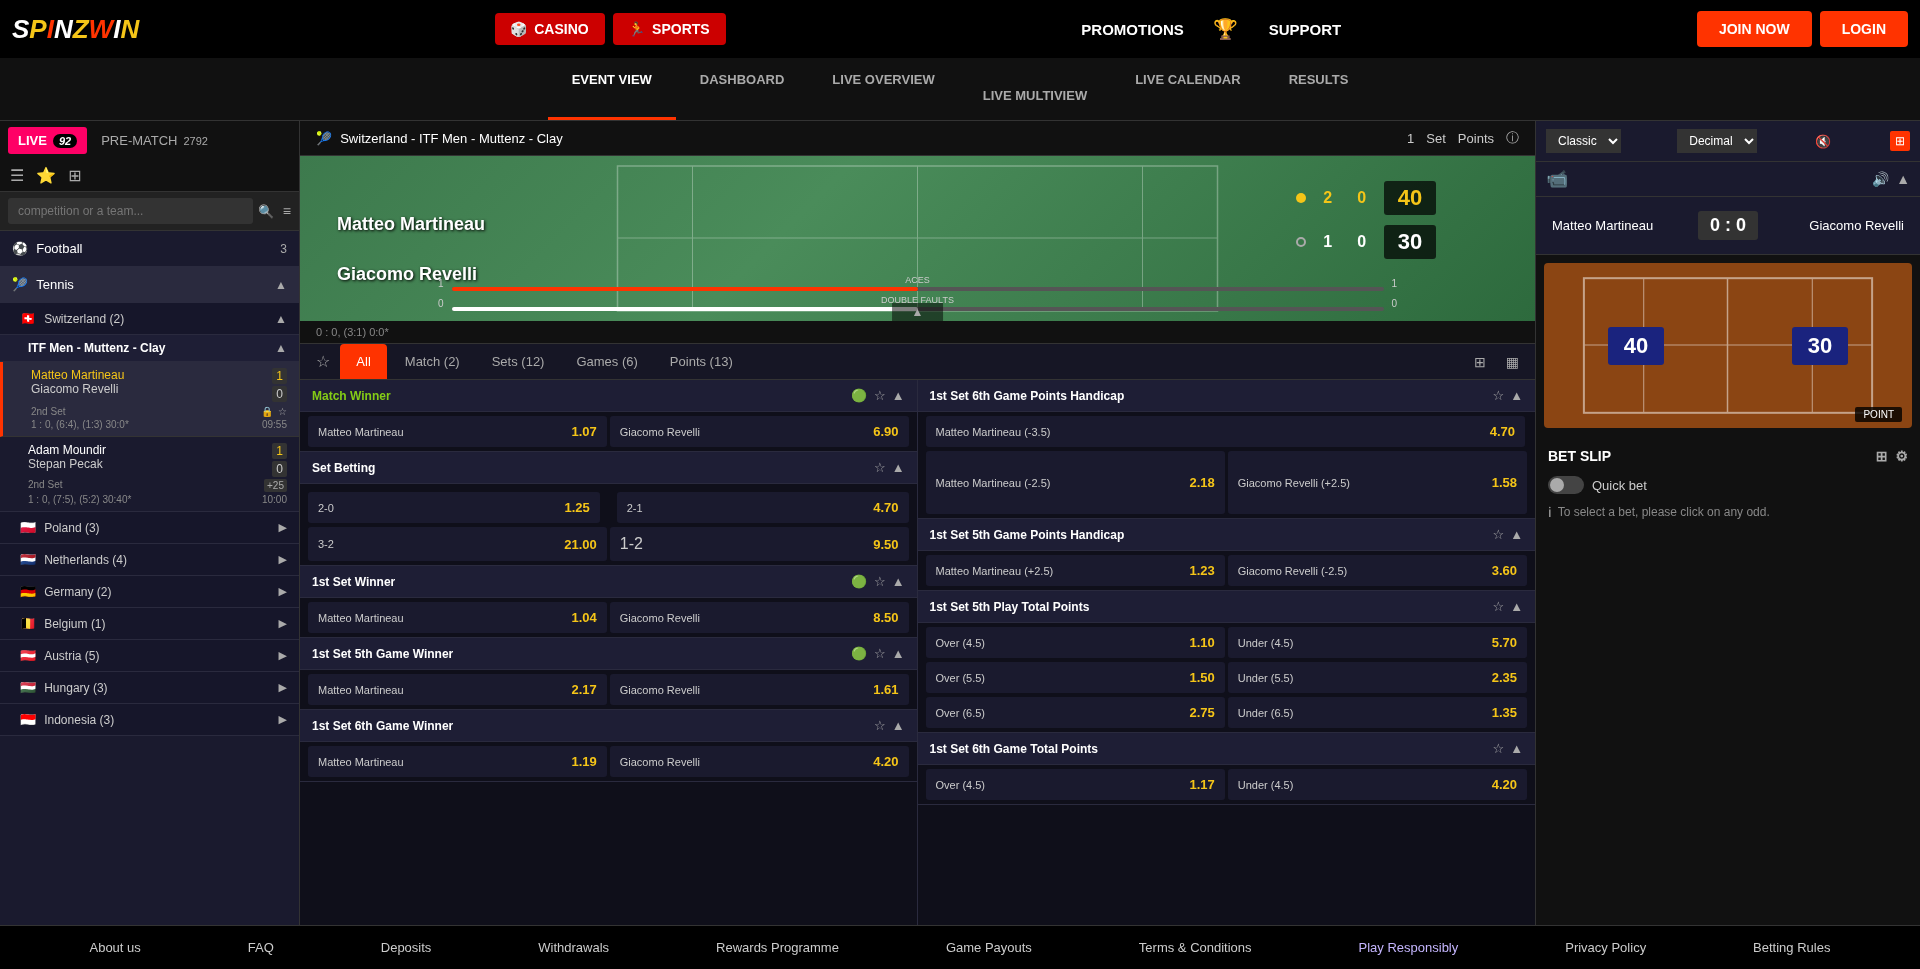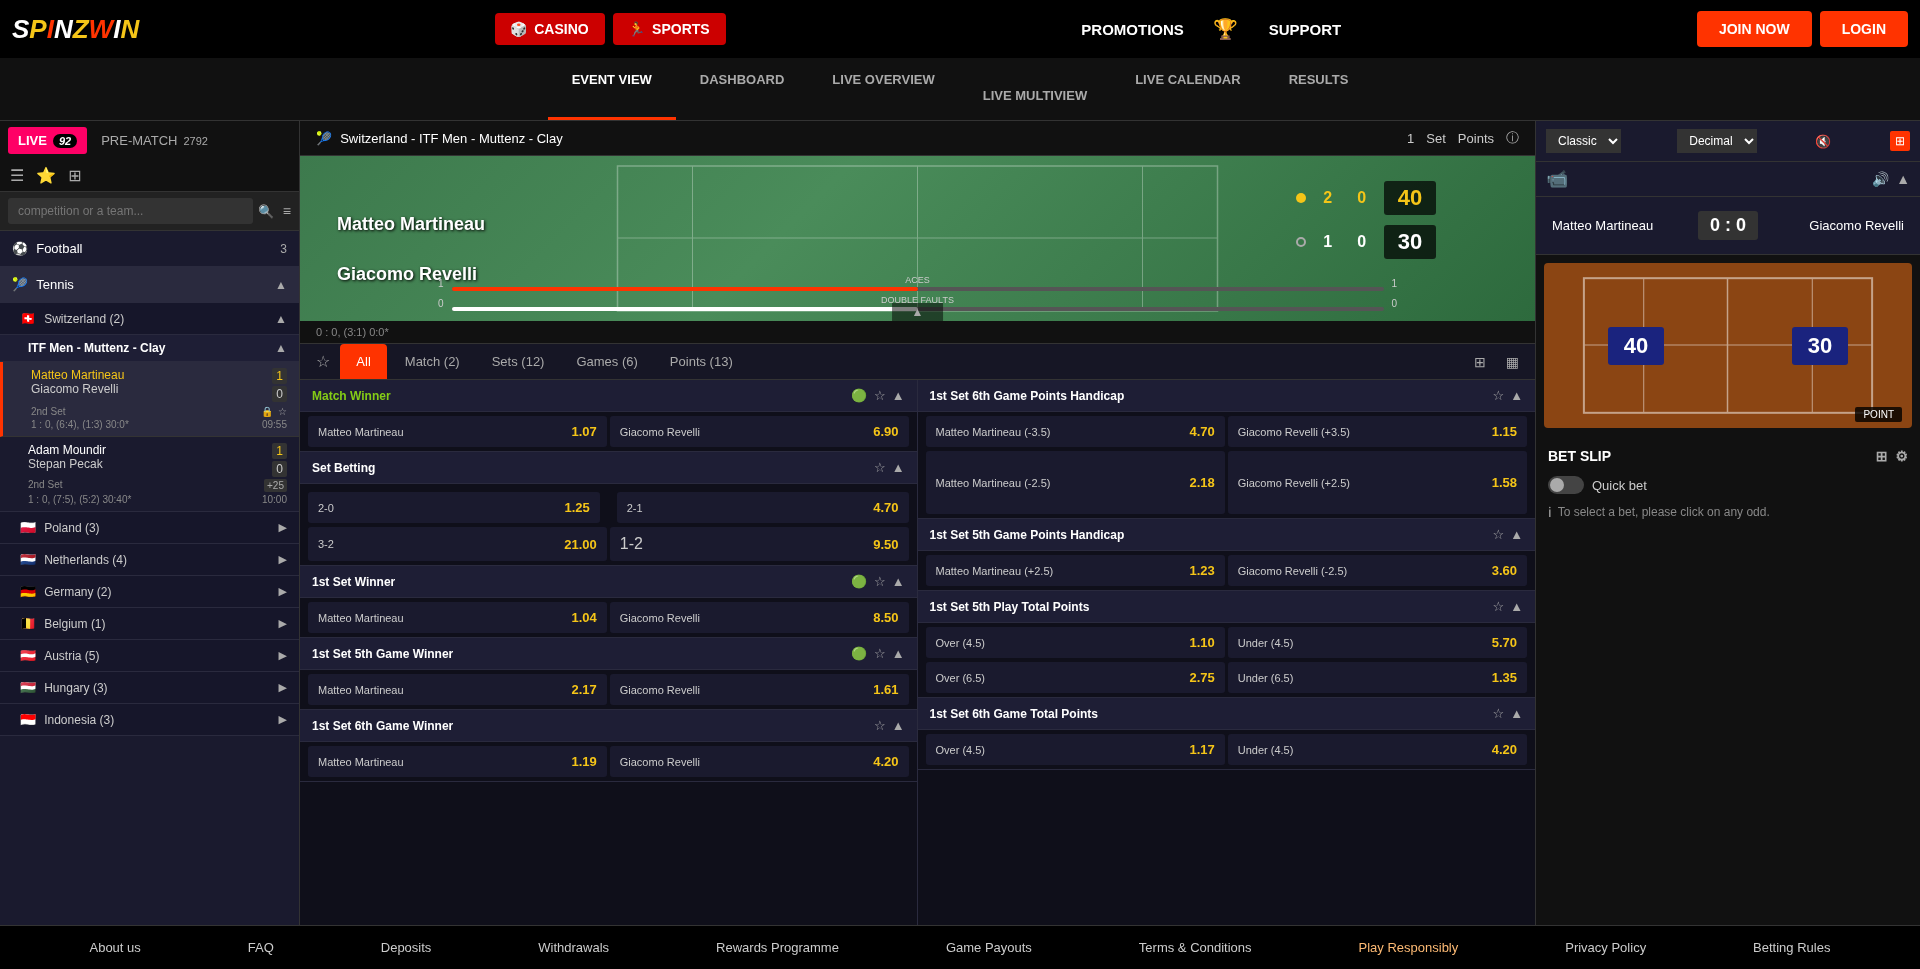--- a/index.html
+++ b/index.html
@@ -409,24 +409,20 @@
             <div style="display:flex;gap:6px;">
               <span style="color:#aaa;font-size:13px;cursor:pointer;">☆</span>
               <span style="color:#aaa;font-size:13px;cursor:pointer;">▲</span>
             </div>
           </div>
           <div style="display:flex;gap:1px;padding:4px 8px 2px;">
             <div style="flex:1;display:flex;justify-content:space-between;align-items:center;background:#1a1a2e;padding:8px 10px;border-radius:3px;cursor:pointer;margin-right:2px;">
               <span style="color:#ccc;font-size:11px;">Matteo Martineau (-3.5)</span>
               <span style="color:#f5c518;font-size:13px;font-weight:bold;">4.70</span>
             </div>
-            <div style="flex:1;display:flex;justify-content:space-between;align-items:center;background:#1a1a2e;padding:8px 10px;border-radius:3px;cursor:pointer;">
-              <span style="color:#ccc;font-size:11px;">Giacomo Revelli (+3.5)</span>
-              <span style="color:#f5c518;font-size:13px;font-weight:bold;">1.15</span>
-            </div>
           </div>
           <div style="display:flex;gap:1px;padding:2px 8px 4px;">
             <div style="flex:1;display:flex;justify-content:space-between;align-items:center;background:#1a1a2e;padding:24px 10px;border-radius:3px;cursor:pointer;margin-right:2px;">
               <span style="color:#ccc;font-size:11px;">Matteo Martineau (-2.5)</span>
               <span style="color:#f5c518;font-size:13px;font-weight:bold;">2.18</span>
             </div>
             <div style="flex:1;display:flex;justify-content:space-between;align-items:center;background:#1a1a2e;padding:8px 10px;border-radius:3px;cursor:pointer;">
               <span style="color:#ccc;font-size:11px;">Giacomo Revelli (+2.5)</span>
               <span style="color:#f5c518;font-size:13px;font-weight:bold;">1.58</span>
             </div>
@@ -462,20 +458,30 @@
             </div>
           </div>
           <div style="display:flex;gap:1px;padding:4px 8px 2px;">
             <div style="flex:1;display:flex;justify-content:space-between;align-items:center;background:#1a1a2e;padding:8px 10px;border-radius:3px;cursor:pointer;margin-right:2px;">
               <span style="color:#ccc;font-size:11px;">Over (4.5)</span>
               <span style="color:#f5c518;font-size:13px;font-weight:bold;">1.10</span>
             </div>
             <div style="flex:1;display:flex;justify-content:space-between;align-items:center;background:#1a1a2e;padding:8px 10px;border-radius:3px;cursor:pointer;">
               <span style="color:#ccc;font-size:11px;">Under (4.5)</span>
               <span style="color:#f5c518;font-size:13px;font-weight:bold;">5.70</span>
+            </div>
+          </div>
+          <div style="display:flex;gap:1px;padding:2px 8px 2px;">
+            <div style="flex:1;display:flex;justify-content:space-between;align-items:center;background:#1a1a2e;padding:8px 10px;border-radius:3px;cursor:pointer;margin-right:2px;">
+              <span style="color:#ccc;font-size:11px;">Over (5.5)</span>
+              <span style="color:#f5c518;font-size:13px;font-weight:bold;">1.50</span>
+            </div>
+            <div style="flex:1;display:flex;justify-content:space-between;align-items:center;background:#1a1a2e;padding:8px 10px;border-radius:3px;cursor:pointer;">
+              <span style="color:#ccc;font-size:11px;">Under (5.5)</span>
+              <span style="color:#f5c518;font-size:13px;font-weight:bold;">2.35</span>
             </div>
           </div>
           <div style="display:flex;gap:1px;padding:2px 8px 4px;">
             <div style="flex:1;display:flex;justify-content:space-between;align-items:center;background:#1a1a2e;padding:8px 10px;border-radius:3px;cursor:pointer;margin-right:2px;">
               <span style="color:#ccc;font-size:11px;">Over (6.5)</span>
               <span style="color:#f5c518;font-size:13px;font-weight:bold;">2.75</span>
             </div>
             <div style="flex:1;display:flex;justify-content:space-between;align-items:center;background:#1a1a2e;padding:8px 10px;border-radius:3px;cursor:pointer;">
               <span style="color:#ccc;font-size:11px;">Under (6.5)</span>
               <span style="color:#f5c518;font-size:13px;font-weight:bold;">1.35</span>
@@ -573,16 +579,16 @@
 </div>
 
 <footer style="background:#000;border-top:1px solid #333;padding:14px 40px;display:flex;justify-content:space-around;align-items:center;flex-wrap:wrap;gap:8px;">
   <a style="color:#ccc;font-size:13px;cursor:pointer;text-decoration:none;">About us</a>
   <a style="color:#ccc;font-size:13px;cursor:pointer;text-decoration:none;">FAQ</a>
   <a style="color:#ccc;font-size:13px;cursor:pointer;text-decoration:none;">Deposits</a>
   <a style="color:#ccc;font-size:13px;cursor:pointer;text-decoration:none;">Withdrawals</a>
   <a style="color:#ccc;font-size:13px;cursor:pointer;text-decoration:none;">Rewards Programme</a>
   <a style="color:#ccc;font-size:13px;cursor:pointer;text-decoration:none;">Game Payouts</a>
   <a style="color:#ccc;font-size:13px;cursor:pointer;text-decoration:none;">Terms &amp; Conditions</a>
-  <a style="color:#fdba74;font-size:13px;cursor:pointer;text-decoration:none;">Play Responsibly</a>
+  <a style="color:#c4b5fd;font-size:13px;cursor:pointer;text-decoration:none;">Play Responsibly</a>
   <a style="color:#ccc;font-size:13px;cursor:pointer;text-decoration:none;">Privacy Policy</a>
   <a style="color:#ccc;font-size:13px;cursor:pointer;text-decoration:none;">Betting Rules</a>
 </footer>
 
 </body></html>

